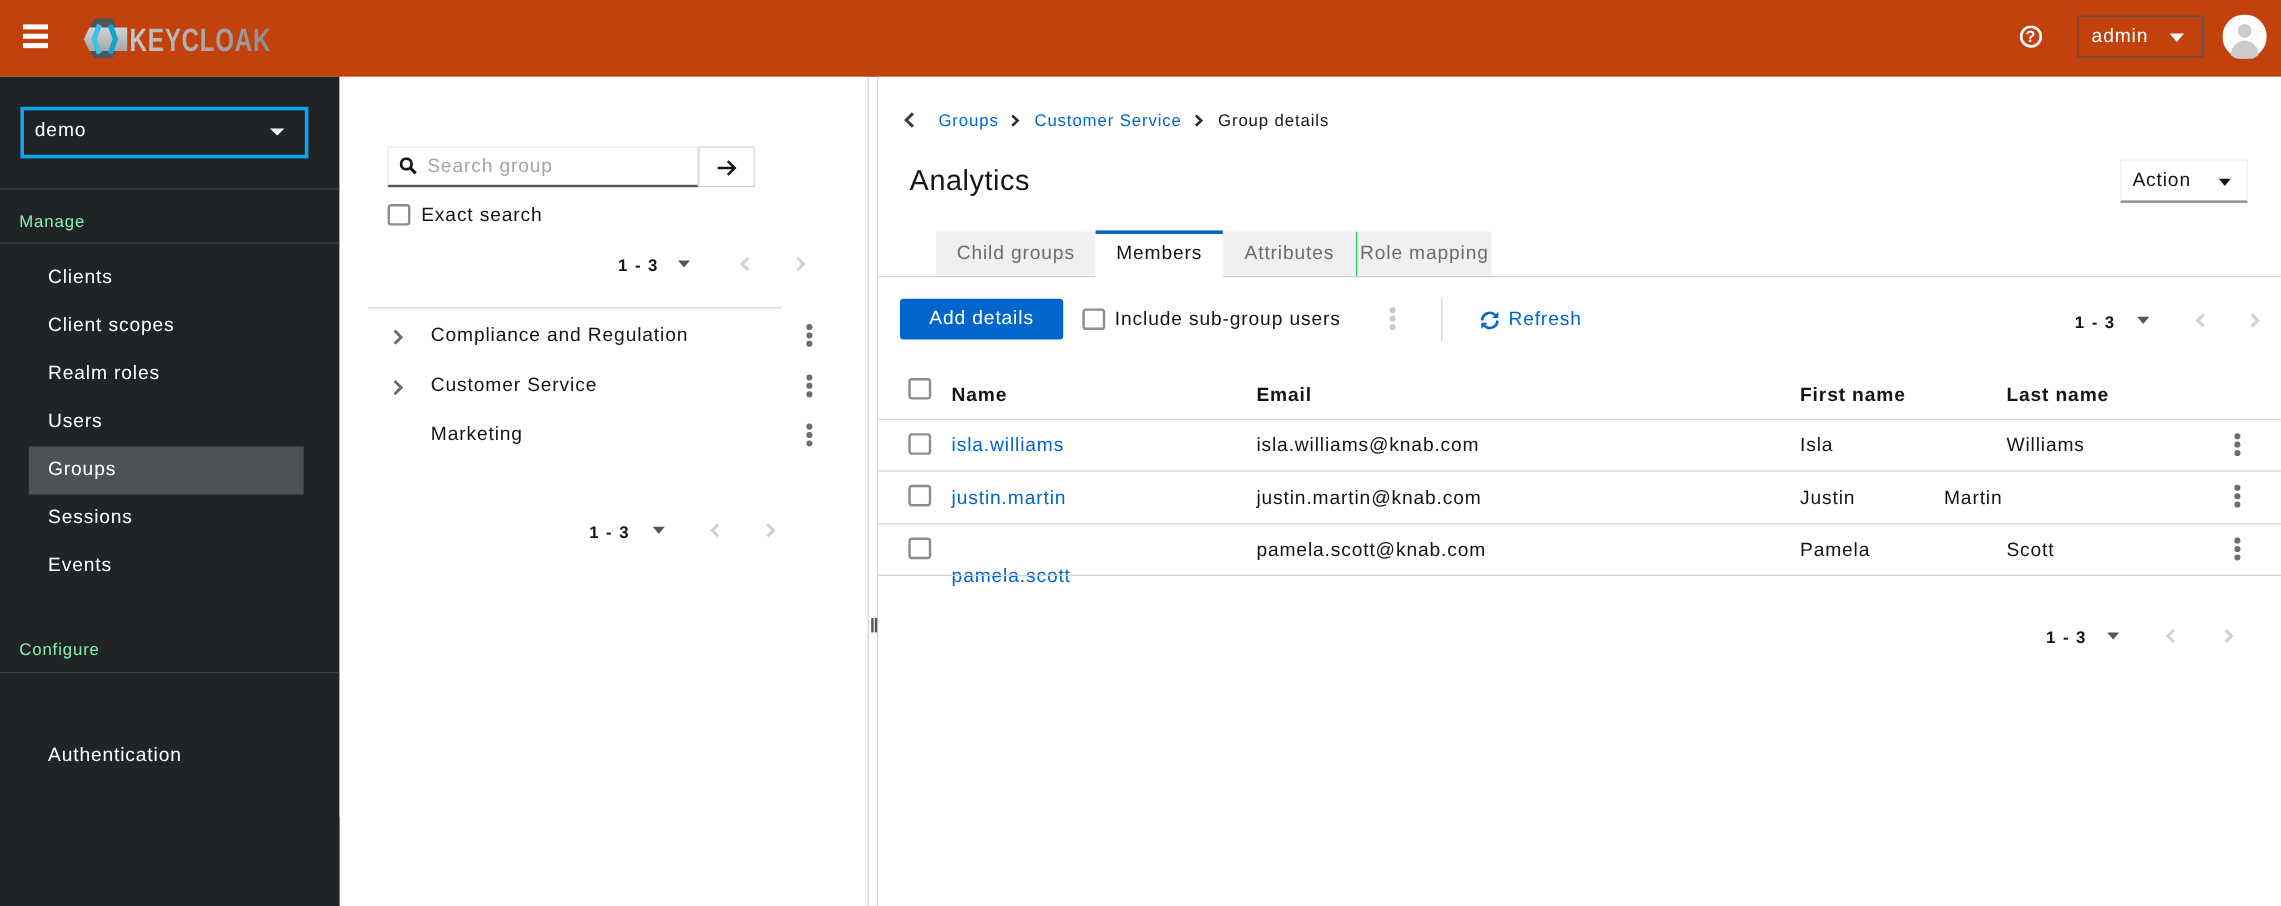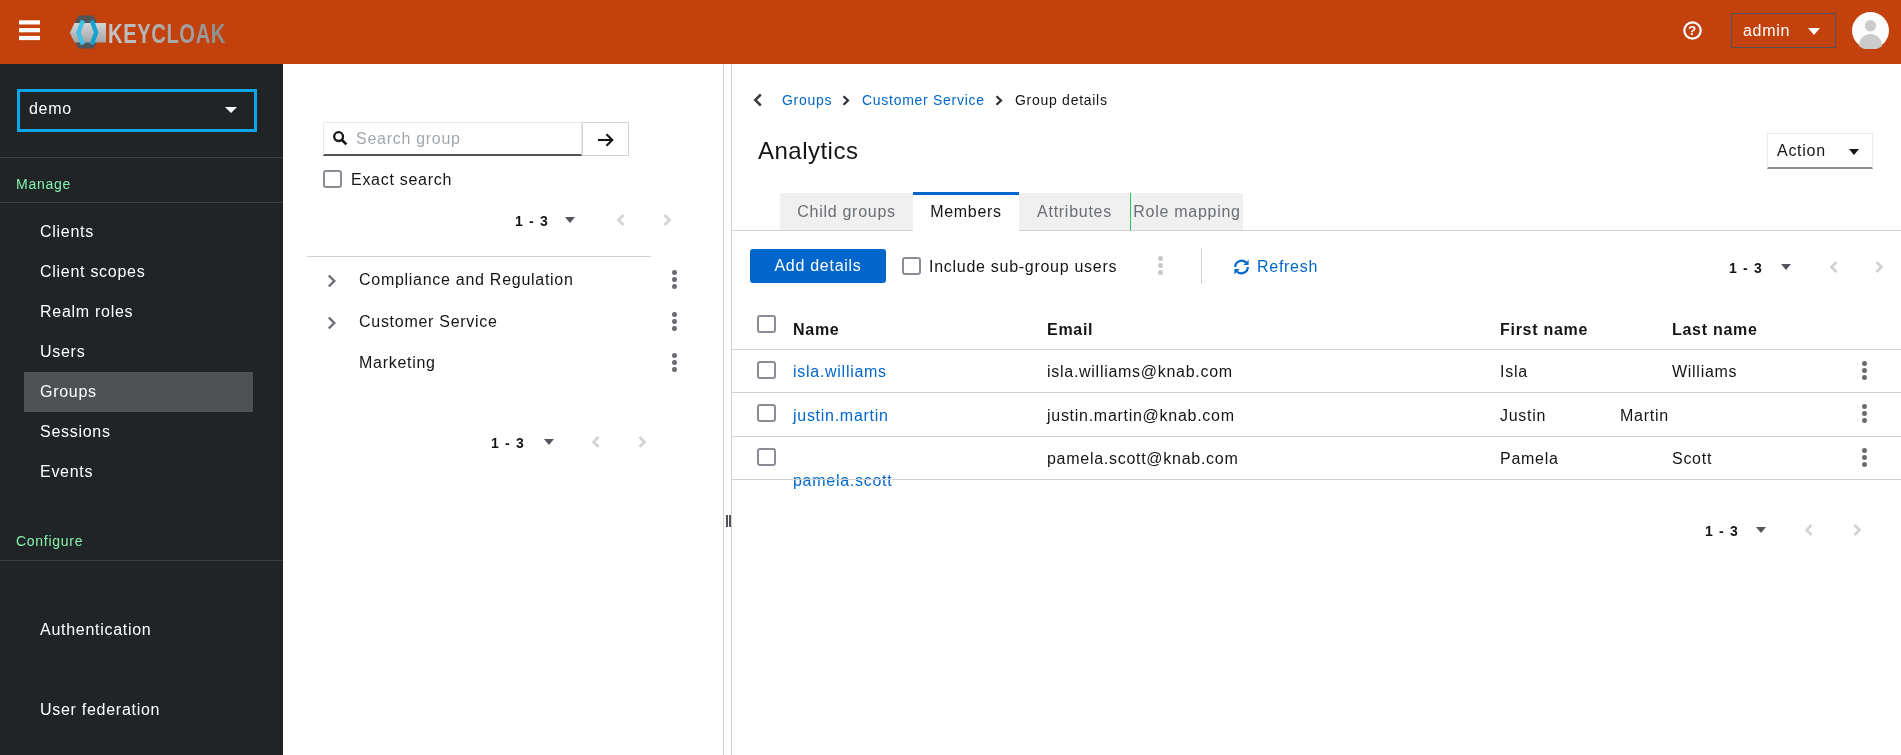--- a/index.html
+++ b/index.html
@@ -111,21 +111,20 @@
   <div class="navitem" style="top:148px">Clients</div>
   <div class="navitem" style="top:188px">Client scopes</div>
   <div class="navitem" style="top:228px">Realm roles</div>
   <div class="navitem" style="top:268px">Users</div>
   <div class="navitem sel" style="top:308px">Groups</div>
   <div class="navitem" style="top:348px">Sessions</div>
   <div class="navitem" style="top:388px">Events</div>
   <div class="sectitle" style="top:469px">Configure</div>
   <div class="sideline" style="top:496px"></div>
   <div class="navitem" style="top:546px">Authentication</div>
-  <div class="navitem" style="top:626px">User federation</div>
 </div>
 <div id="treepanel">
   <div id="searchbox">
     <svg class="abs" style="left:9px;top:8px" width="15" height="15" viewBox="0 0 15 15">
       <circle cx="5.6" cy="5.6" r="4.4" fill="none" stroke="#151515" stroke-width="2.3"></circle>
       <line x1="9" y1="9" x2="13.4" y2="13.4" stroke="#151515" stroke-width="2.6"></line>
     </svg>
     <span class="ph">Search group</span>
   </div>
   <div id="searchbtn">

